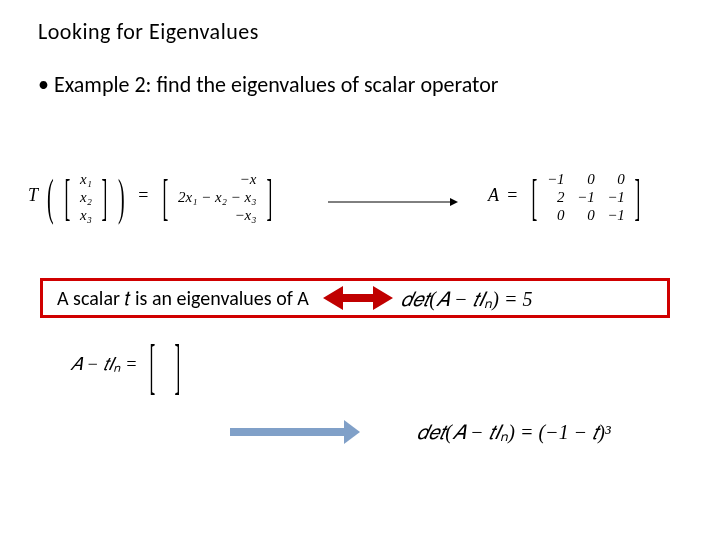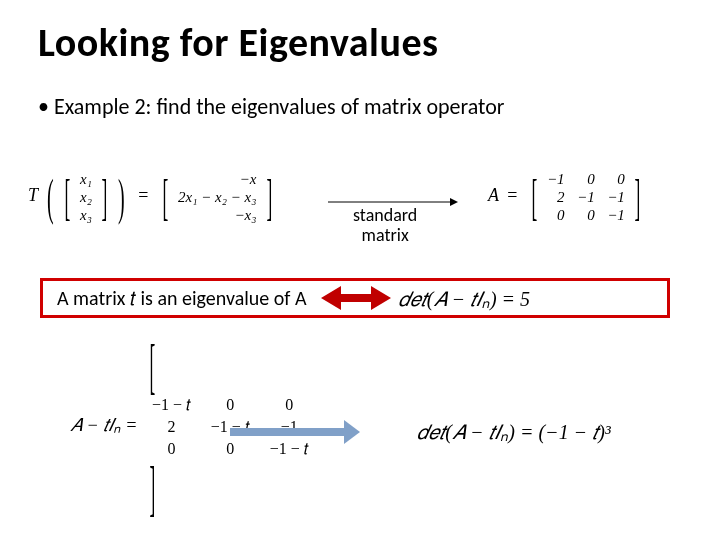--- a/index.html
+++ b/index.html
@@ -6,22 +6,22 @@
   body {
     width: 720px;
     height: 540px;
     background: #fff;
     font-family: Calibri, Arial, sans-serif;
     color: #000;
     position: relative;
     overflow: hidden;
   }
   .title {
-    font-size: 40px;
-    font-weight: 700;
+    font-size: 22px;
+    font-weight: 400;
     padding: 18px 0 0 38px;
     letter-spacing: 0.5px;
   }
   .bullet-line {
     font-size: 22px;
     padding: 26px 0 0 38px;
   }
   .math-row1 {
     position: absolute;
     top: 170px;
@@ -120,21 +120,21 @@
     font-size: 20px;
     font-style: italic;
     margin-left: 31px;
   }
   .itvar { font-style: italic; }
 </style>
 </head>
 <body>
 
 <div class="title">Looking for Eigenvalues</div>
-<div class="bullet-line">• Example 2: find the eigenvalues of matrix operator</div>
+<div class="bullet-line">• Example 2: find the eigenvalues of scalar operator</div>
 
 <div class="math-row1">
   <div class="operator-eq">
     <span class="itvar">T</span>
     <span class="paren">(</span><span class="bracket">[</span>
     <span class="col">
       <div>x₁</div>
       <div>x₂</div>
       <div>x₃</div>
     </span>
@@ -148,21 +148,20 @@
     </span>
     <span class="bracket">]</span>
   </div>
 
   <div class="arrow-long">
     <svg viewBox="0 0 130 10">
       <line x1="0" y1="5" x2="122" y2="5" stroke="#000" stroke-width="1"></line>
       <polygon points="122,1 130,5 122,9" fill="#000"></polygon>
     </svg>
   </div>
-  <div class="std-label">standard<br>matrix</div>
 
   <div class="matrix-A">
     <span>A</span>
     <span class="eq-sign">=</span>
     <span class="bracket">[</span>
     <span class="col colr" style="margin-right:8px;">
       <div>−1</div>
       <div>2</div>
       <div>0</div>
     </span>
@@ -174,50 +173,31 @@
     <span class="col colr">
       <div>0</div>
       <div>−1</div>
       <div>−1</div>
     </span>
     <span class="bracket">]</span>
   </div>
 </div>
 
 <div class="red-box">
-  <div class="left-text">A matrix 𝑡 is an eigenvalue of A</div>
+  <div class="left-text">A scalar 𝑡 is an eigenvalues of A</div>
   <svg class="dbarrow" viewBox="0 0 70 28">
     <polygon points="0,14 20,2 20,10 50,10 50,2 70,14 50,26 50,18 20,18 20,26" fill="#c00000"></polygon>
   </svg>
   <div class="right-math">𝑑𝑒𝑡(𝐴 − 𝑡𝐼ₙ) = 5</div>
 </div>
 
 <div class="row3">
   <span>𝐴 − 𝑡𝐼ₙ =</span>
   <span class="mat3">
     <span class="br">[</span>
-    <table>
-      <tbody>
-          <tr>
-        <td>−1 − 𝑡</td>
-        <td>0</td>
-        <td>0</td>
-      </tr>
-      <tr>
-        <td>2</td>
-        <td>−1 − 𝑡</td>
-        <td>−1</td>
-      </tr>
-      <tr>
-        <td>0</td>
-        <td>0</td>
-        <td>−1 − 𝑡</td>
-      </tr>
-    </tbody>
-      </table>
     <span class="br">]</span>
   </span>
 </div>
 
 <svg class="arrow-result" viewBox="0 0 130 24">
   <rect x="0" y="8" width="114" height="8" fill="#80a0c8"></rect>
   <polygon points="114,0 130,12 114,24" fill="#80a0c8"></polygon>
 </svg>
 
 <div class="result-eq">𝑑𝑒𝑡(𝐴 − 𝑡𝐼ₙ) = (−1 − 𝑡)³</div>

